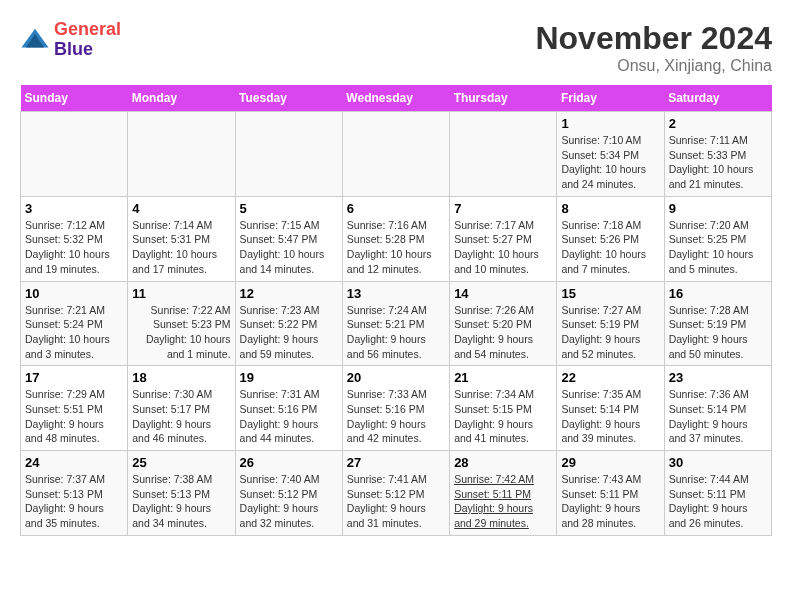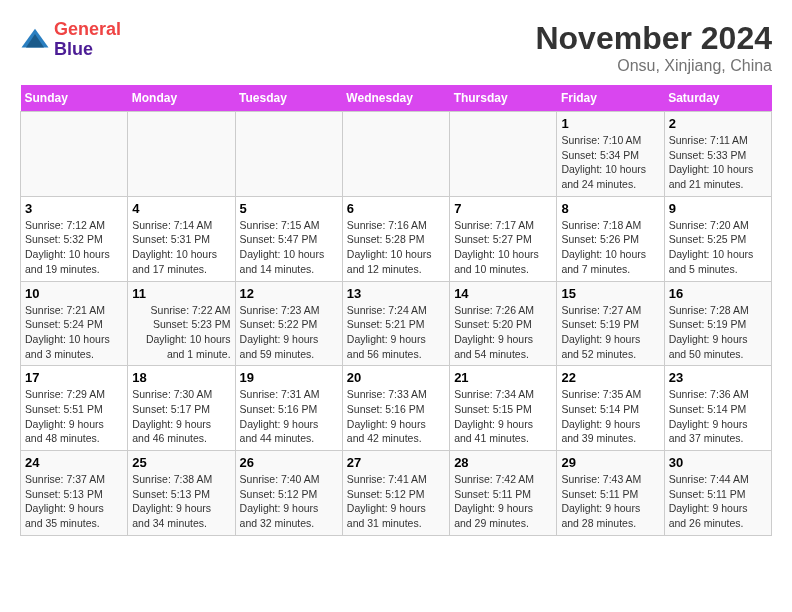--- a/index.html
+++ b/index.html
@@ -284,21 +284,21 @@
 Daylight: 9 hours and 32 minutes.</div>
         </td>
         <td>
           <div class="day-num">27</div>
           <div class="day-info" style="white-space: pre-line;">Sunrise: 7:41 AM
 Sunset: 5:12 PM
 Daylight: 9 hours and 31 minutes.</div>
         </td>
         <td>
           <div class="day-num">28</div>
-          <div class="day-info" style="white-space: pre-line;">Sunrise: 7:42 AM
+          <div class="day-info" style="white-space: pre-line; text-decoration: underline;">Sunrise: 7:42 AM
 Sunset: 5:11 PM
 Daylight: 9 hours and 29 minutes.</div>
         </td>
         <td>
           <div class="day-num">29</div>
           <div class="day-info" style="white-space: pre-line;">Sunrise: 7:43 AM
 Sunset: 5:11 PM
 Daylight: 9 hours and 28 minutes.</div>
         </td>
         <td>

